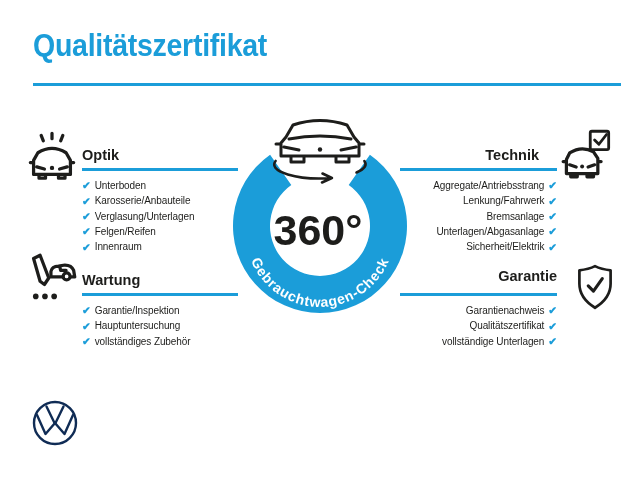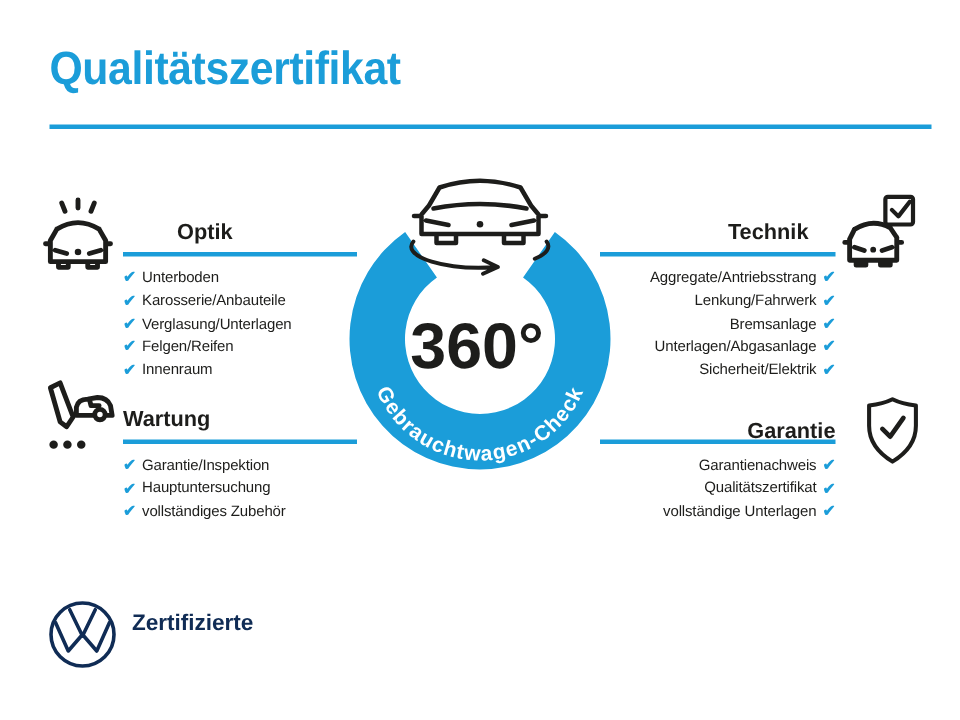--- a/index.html
+++ b/index.html
@@ -41,21 +41,21 @@
 
   <div class="title">Qualitätszertifikat</div>
   <div class="title-rule"></div>
 
   <div class="section left" style="left:26px;top:128px;width:212px;height:130px;">
     <svg class="sec-icon" style="left:0;top:2px;" width="52" height="52" viewBox="0 0 48 48">
       <path class="stroke" d="M14 5 L16 10 M24 3 V8 M34 5 L32 10"></path>
       <path class="stroke" d="M11 21 Q24 13 37 21 M11 21 L7 28 M37 21 L41 28 M7 28 L7 41 M41 28 L41 41 M7 30 H4 M41 30 H44 M10 34 L17 36 M38 34 L31 36 M7 41 H41 M12 41 v3.5 h6 v-3.5 M30 41 v3.5 h6 v-3.5"></path>
       <circle cx="24" cy="35" r="2" fill="#1d1d1b"></circle>
     </svg>
-    <div class="sec-header" style="left:56px;top:19px;margin-left:36px;">Optik</div>
+    <div class="sec-header" style="left:56px;top:19px;">Optik</div>
     <div class="sec-rule" style="left:56px;top:40px;width:156px;"></div>
     <div class="items" style="left:56px;top:50px;">
         <div class="check-item">
           <span class="check">✔</span>
           <span>Unterboden</span>
         </div>
         <div class="check-item">
           <span class="check">✔</span>
           <span>Karosserie/Anbauteile</span>
         </div>
@@ -132,21 +132,21 @@
           <span>Sicherheit/Elektrik</span>
         </div>
       </div>
   </div>
 
   <div class="section right" style="left:400px;top:260px;width:214px;height:110px;">
     <svg class="sec-icon" style="left:172px;top:2px;" width="46" height="52" viewBox="0 0 44 50">
       <path class="stroke-thin" d="M22 4 C27 6.5 32.5 7.5 37 8 V21 C37 31 31 38.5 22 44 C13 38.5 7 31 7 21 V8 C11.5 7.5 17 6.5 22 4 Z"></path>
       <path class="stroke" d="M15.5 23 L20.5 28 L29 16"></path>
     </svg>
-    <div class="sec-header" style="right:57px;top:20px;">Garantie</div>
+    <div class="sec-header" style="right:57px;top:8px;">Garantie</div>
     <div class="sec-rule" style="left:0;top:33px;width:157px;"></div>
     <div class="items" style="left:0;top:43px;">
         <div class="check-item">
           <span class="check">✔</span>
           <span>Garantienachweis</span>
         </div>
         <div class="check-item">
           <span class="check">✔</span>
           <span>Qualitätszertifikat</span>
         </div>
@@ -173,17 +173,16 @@
     </svg>
   </div>
 
   <div class="footer">
     <svg style="position:absolute;left:0;top:0;" width="48" height="48" viewBox="0 0 48 48">
       <circle class="navy-stroke" cx="24" cy="24" r="21"></circle>
       <path class="navy-stroke" d="M15.5 7.5 L24 25 L32.5 7.5"></path>
       <path class="navy-stroke" d="M6 16 L14.5 35 L24 24 L33.5 35 L42 16"></path>
     </svg>
     <div class="footer-text">
-      <div>Zertifizierte</div>
     </div>
   </div>
 
 </div>
 
 </body></html>

